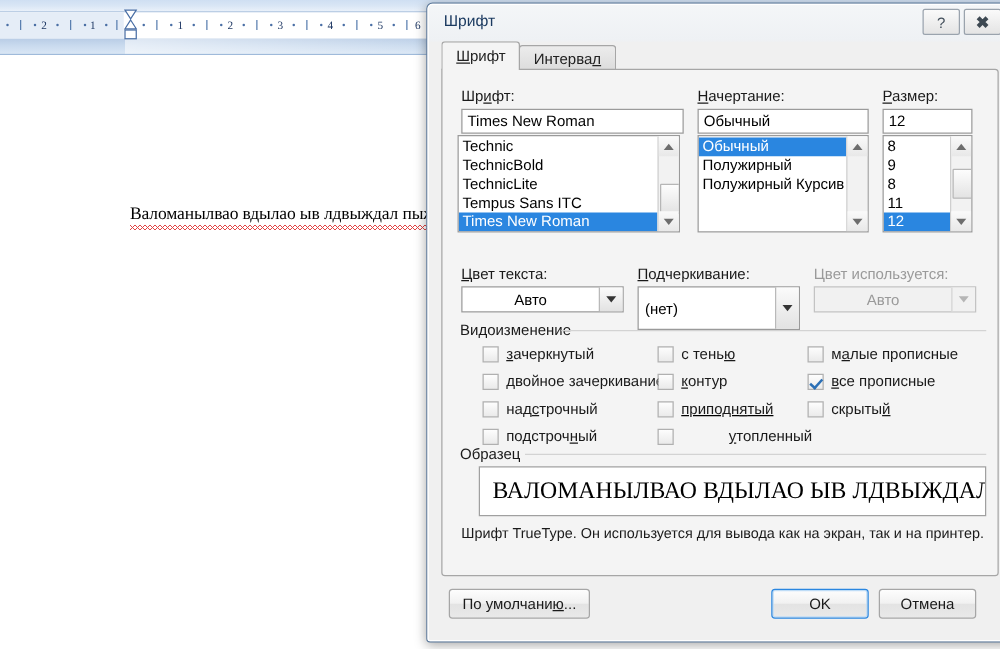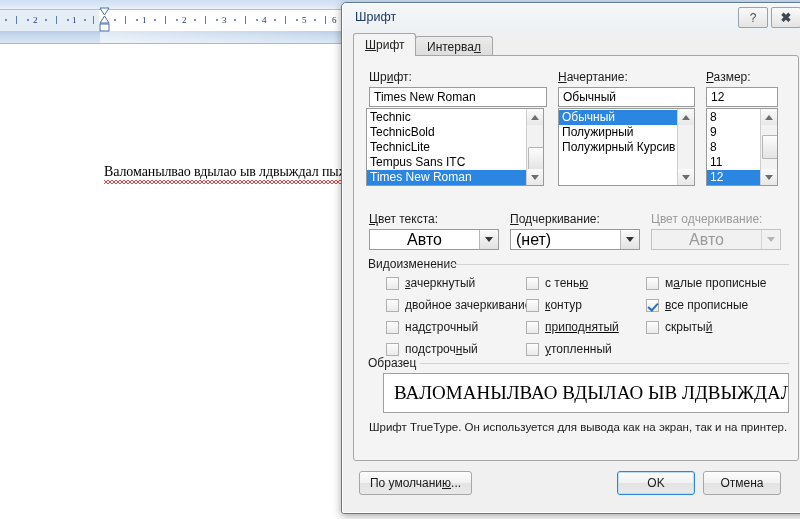--- a/index.html
+++ b/index.html
@@ -206,21 +206,21 @@
 
   .combo {
     position: absolute;
     border: 1px solid #9a9a9a;
     background: #ffffff;
     box-sizing: border-box;
     display: flex; align-items: center;
   }
   .combo.disabled { background: #f1f1f1; border-color: #c3c3c3; }
   .combo-text {
-    flex: 1; font-size: 16px; color: #000;
+    flex: 1; font-size: 12px; color: #000;
     padding: 0 5px; white-space: nowrap; overflow: hidden;
   }
   .combo-text.center { text-align: center; }
   .combo-text.dis { color: #9a9a9a; }
   .combo-btn {
     width: 18px; height: 100%;
     background: linear-gradient(to bottom, #fbfbfb, #e2e2e2);
     border-left: 1px solid #b9b9b9;
     display: flex; align-items: center; justify-content: center;
   }
@@ -457,28 +457,28 @@
     <div class="combo" style="left:15px; top:173px; width:130px; height:21px;">
       <span class="combo-text center">Авто</span>
       <span class="combo-btn">
           <i class="cb-tri"></i>
         </span>
     </div>
 
     <div class="lbl" style="left:156px; top:156px;">
       <u>П</u>одчеркивание:
     </div>
-    <div class="combo" style="left:156px; top:173px; width:130px; height:21px;">
+    <div class="combo" style="left:156px; top:173px; width:130px; height:35px;">
       <span class="combo-text">(нет)</span>
       <span class="combo-btn">
           <i class="cb-tri"></i>
         </span>
     </div>
 
-    <div class="lbl disabled" style="left:297px; top:156px;">Цвет одчеркивание:</div>
+    <div class="lbl disabled" style="left:297px; top:156px;">Цвет используется:</div>
     <div class="combo disabled" style="left:297px; top:173px; width:130px; height:21px;">
       <span class="combo-text center dis">Авто</span>
       <span class="combo-btn dis">
           <i class="cb-tri dis"></i>
         </span>
     </div>
 
     <div class="group-title" style="left:14px; top:201px;">Видоизменение</div>
     <div class="group-line" style="left:95px; top:208px; width:340px;"></div>
 
@@ -504,21 +504,21 @@
       <span class="chk-label">с тень<u>ю</u></span>
     </div>
     <div class="chk-row" style="left:172px; top:242px;">
       <span class="chkbox"></span>
       <span class="chk-label"><u>к</u>онтур</span>
     </div>
     <div class="chk-row" style="left:172px; top:264px;text-decoration:underline;">
       <span class="chkbox"></span>
       <span class="chk-label">приподн<u>я</u>тый</span>
     </div>
-    <div class="chk-row" style="left:172px; top:286px;">
+    <div class="chk-row" style="left:172px; top:286px;gap:38px;">
       <span class="chkbox"></span>
       <span class="chk-label"><u>у</u>топленный</span>
     </div>
 
     <div class="chk-row" style="left:292px; top:220px;text-align:center;">
       <span class="chkbox"></span>
       <span class="chk-label">м<u>а</u>лые прописные</span>
     </div>
     <div class="chk-row" style="left:292px; top:242px;">
       <span class="chkbox checked"></span>

